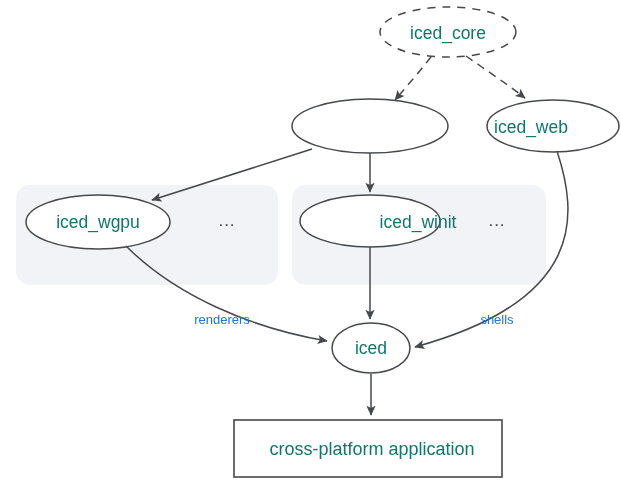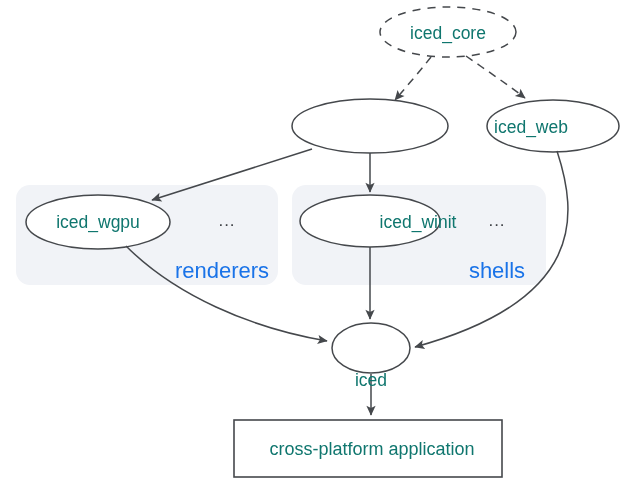--- a/index.html
+++ b/index.html
@@ -32,29 +32,29 @@
 
   .label {
     position: absolute;
     transform: translate(-50%, -50%);
     white-space: nowrap;
     font-size: 17.5px;
     color: #0f766e;
     z-index: 2;
   }
   .label.small-ellipsis { font-size: 17px; letter-spacing: 1px; color: #3b3e42; }
-  .label.group-label { font-size: 22px; color: #1a73e8; }
+  .label.group-label { font-size: 13px; color: #1a73e8; margin-top: 48px; }
   .label.app-label { font-size: 18px; }
 
   #lbl-core   { left: 448px; top: 33px;  }
   #lbl-native { left: 370px; top: 127px; }
   #lbl-web    { left: 531px; top: 127px; }
   #lbl-wgpu   { left: 98px;  top: 222px; text-align: center; }
   #lbl-winit  { left: 370px; top: 222px; margin-left: 48px; }
-  #lbl-iced   { left: 371px; top: 348px; margin-top: 32px; }
+  #lbl-iced   { left: 371px; top: 348px; }
   #lbl-app    { left: 372px; top: 449px; }
   #ellipsis-renderers { left: 227px; top: 221px; }
   #ellipsis-shells    { left: 497px; top: 221px; }
   #lbl-renderers { left: 222px; top: 271px; }
   #lbl-shells    { left: 497px; top: 271px; }
 </style>
 </head>
 <body>
 
 <div id="stage">

